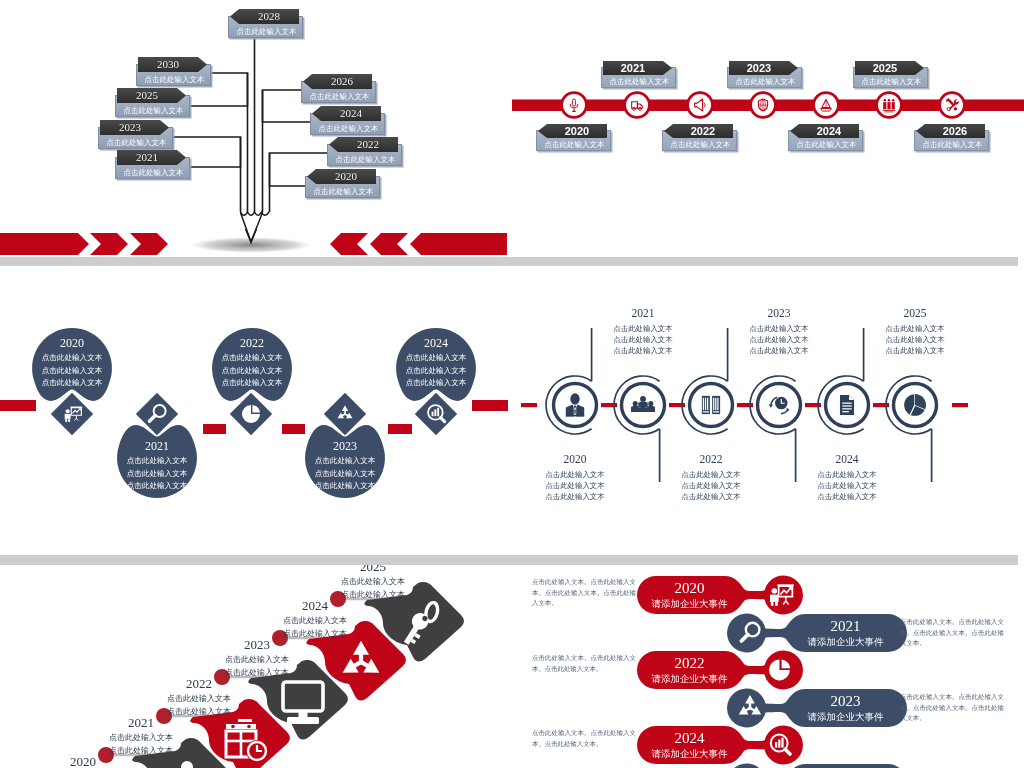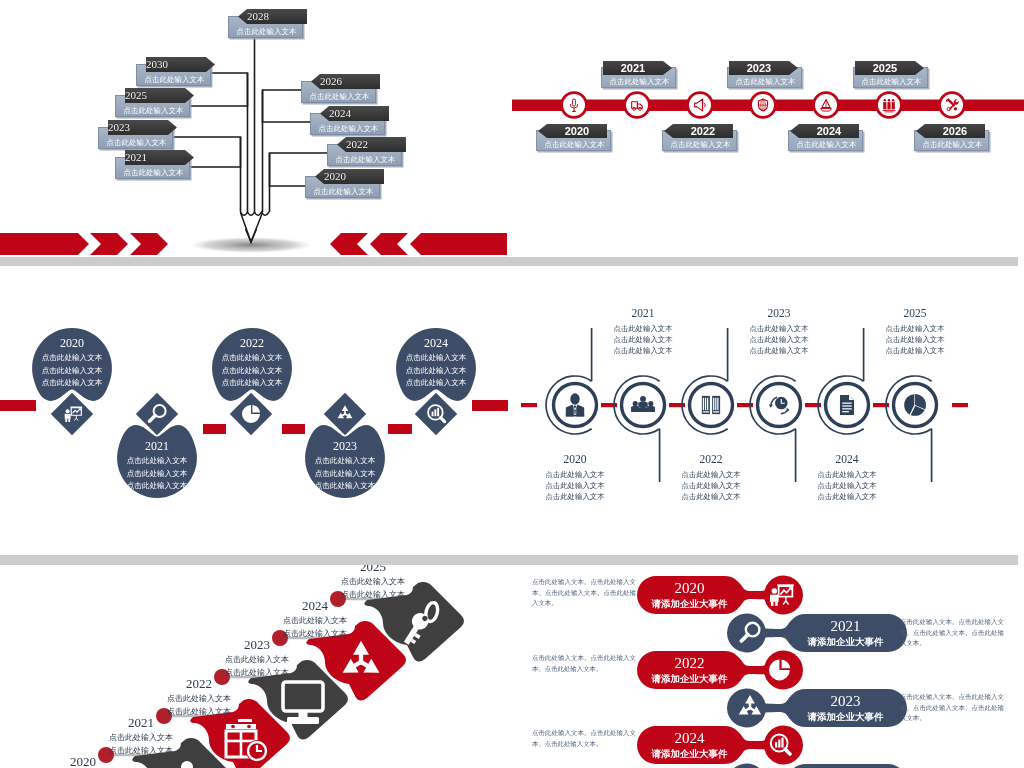--- a/index.html
+++ b/index.html
@@ -11,22 +11,22 @@
   .divider{position:absolute;background:#cdcdcd;}
   svg{display:block;overflow:visible;}
   .yr{font-family:"Liberation Serif",serif;}
   .cjk{font-family:"Liberation Sans",sans-serif;}
 
   
   #panel1 .lbl{position:absolute;width:75px;height:22px;
       background:linear-gradient(#a9b6c7,#8f9eb4);
       border:1px solid #7e8da3;box-sizing:border-box;
       box-shadow:1.5px 1.5px 0 rgba(150,160,175,.85);}
-  #panel1 .lbl-year{position:absolute;left:9px;top:-8px;width:69px;height:15px;
-      color:#fff;font-size:11px;line-height:15px;text-align:left;
+  #panel1 .lbl-year{position:absolute;left:1px;top:-8px;width:69px;height:15px;
+      color:#fff;font-size:11px;line-height:15px;text-align:center;
       background:linear-gradient(#4a4a4a,#2e2e2e);
       z-index:2;text-shadow:0 0 1px #000;}
   #panel1 .lbl-l .lbl-year{clip-path:polygon(0 50%,9px 0,100% 0,100% 100%,9px 100%);padding-left:9px;width:60px;}
   #panel1 .lbl-r .lbl-year{clip-path:polygon(0 0,calc(100% - 9px) 0,100% 50%,calc(100% - 9px) 100%,0 100%);padding-right:9px;width:60px;}
   #panel1 .lbl-text{position:absolute;left:0;bottom:0px;width:75px;height:11px;
       color:#fff;font-size:7.5px;line-height:11px;text-align:center;z-index:1;}
 
   
   #panel2 .lbl2{position:absolute;width:75px;height:21px;
       background:linear-gradient(#aab7c8,#97a6bb);
@@ -59,21 +59,21 @@
 
   
   #panel5 .t5{position:absolute;width:140px;text-align:center;color:#2b3a4d;}
   #panel5 .t5y{font-size:13px;line-height:16px;}
   #panel5 .t5l{font-size:8px;line-height:12.5px;margin-top:1px;}
 
   
   #panel6 .p6t{position:absolute;width:105px;text-align:center;color:#fff;}
   #panel6 .p6t-navy{width:123px;}
   #panel6 .p6y{font-size:15px;line-height:18px;}
-  #panel6 .p6s{font-size:9.5px;line-height:13px;font-weight:bold;}
+  #panel6 .p6s{font-size:9.5px;line-height:13px;font-weight:normal;}
   #panel6 .p6b{position:absolute;width:104px;color:#4b5d77;font-size:6.4px;
       line-height:10.5px;text-align:justify;}
 </style>
 </head>
 <body>
 
 <div class="page">
 
   <div class="panel" id="panel1" style="left:0;top:0;width:512px;height:256px;">
     <svg width="512" height="256" viewBox="0 0 512 256">

